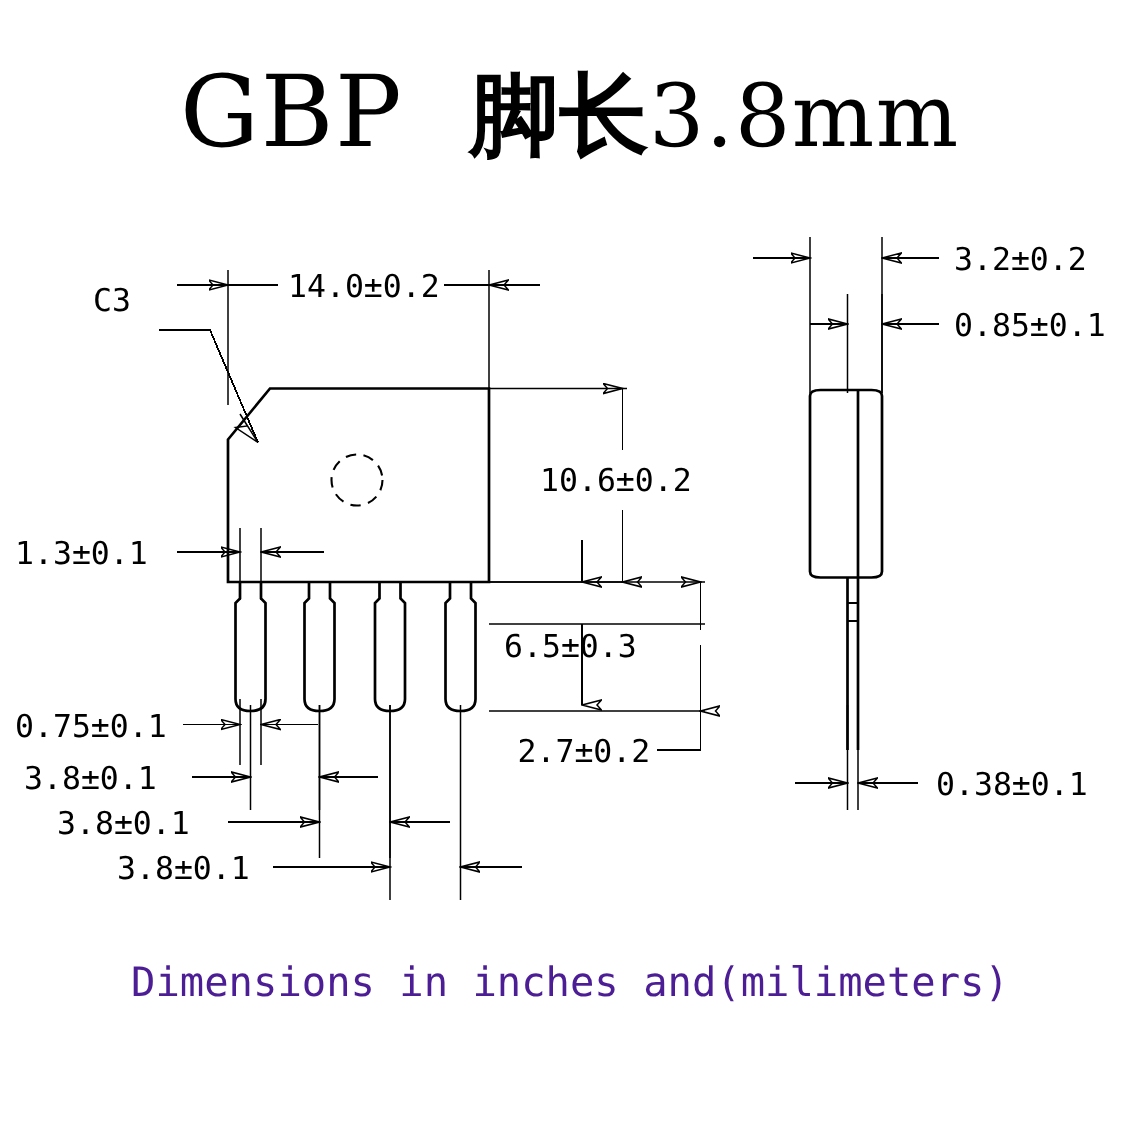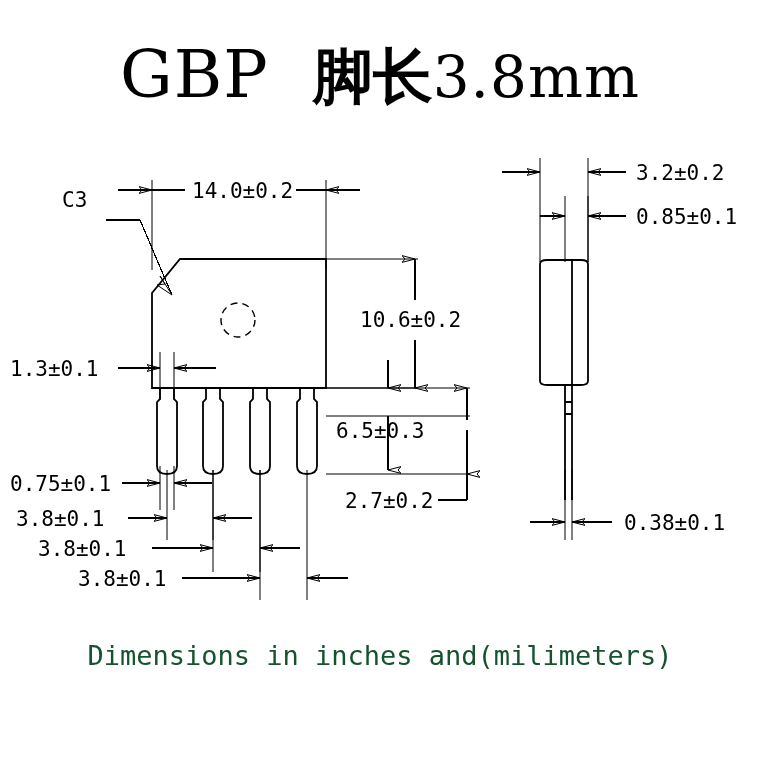--- a/index.html
+++ b/index.html
@@ -43,21 +43,21 @@
     letter-spacing: 1px;
   }
   .caption {
     position: absolute;
     top: 640px;
     left: 0;
     width: 760px;
     text-align: center;
     font-family: "DejaVu Sans Mono", monospace;
     font-size: 27px;
-    color: #14532d;
+    color: #4c1d95;
     white-space: nowrap;
   }
   svg.drawing {
     position: absolute;
     top: 0;
     left: 0;
   }
   svg.drawing text {
     font-family: "DejaVu Sans Mono", monospace;
     font-size: 21px;

